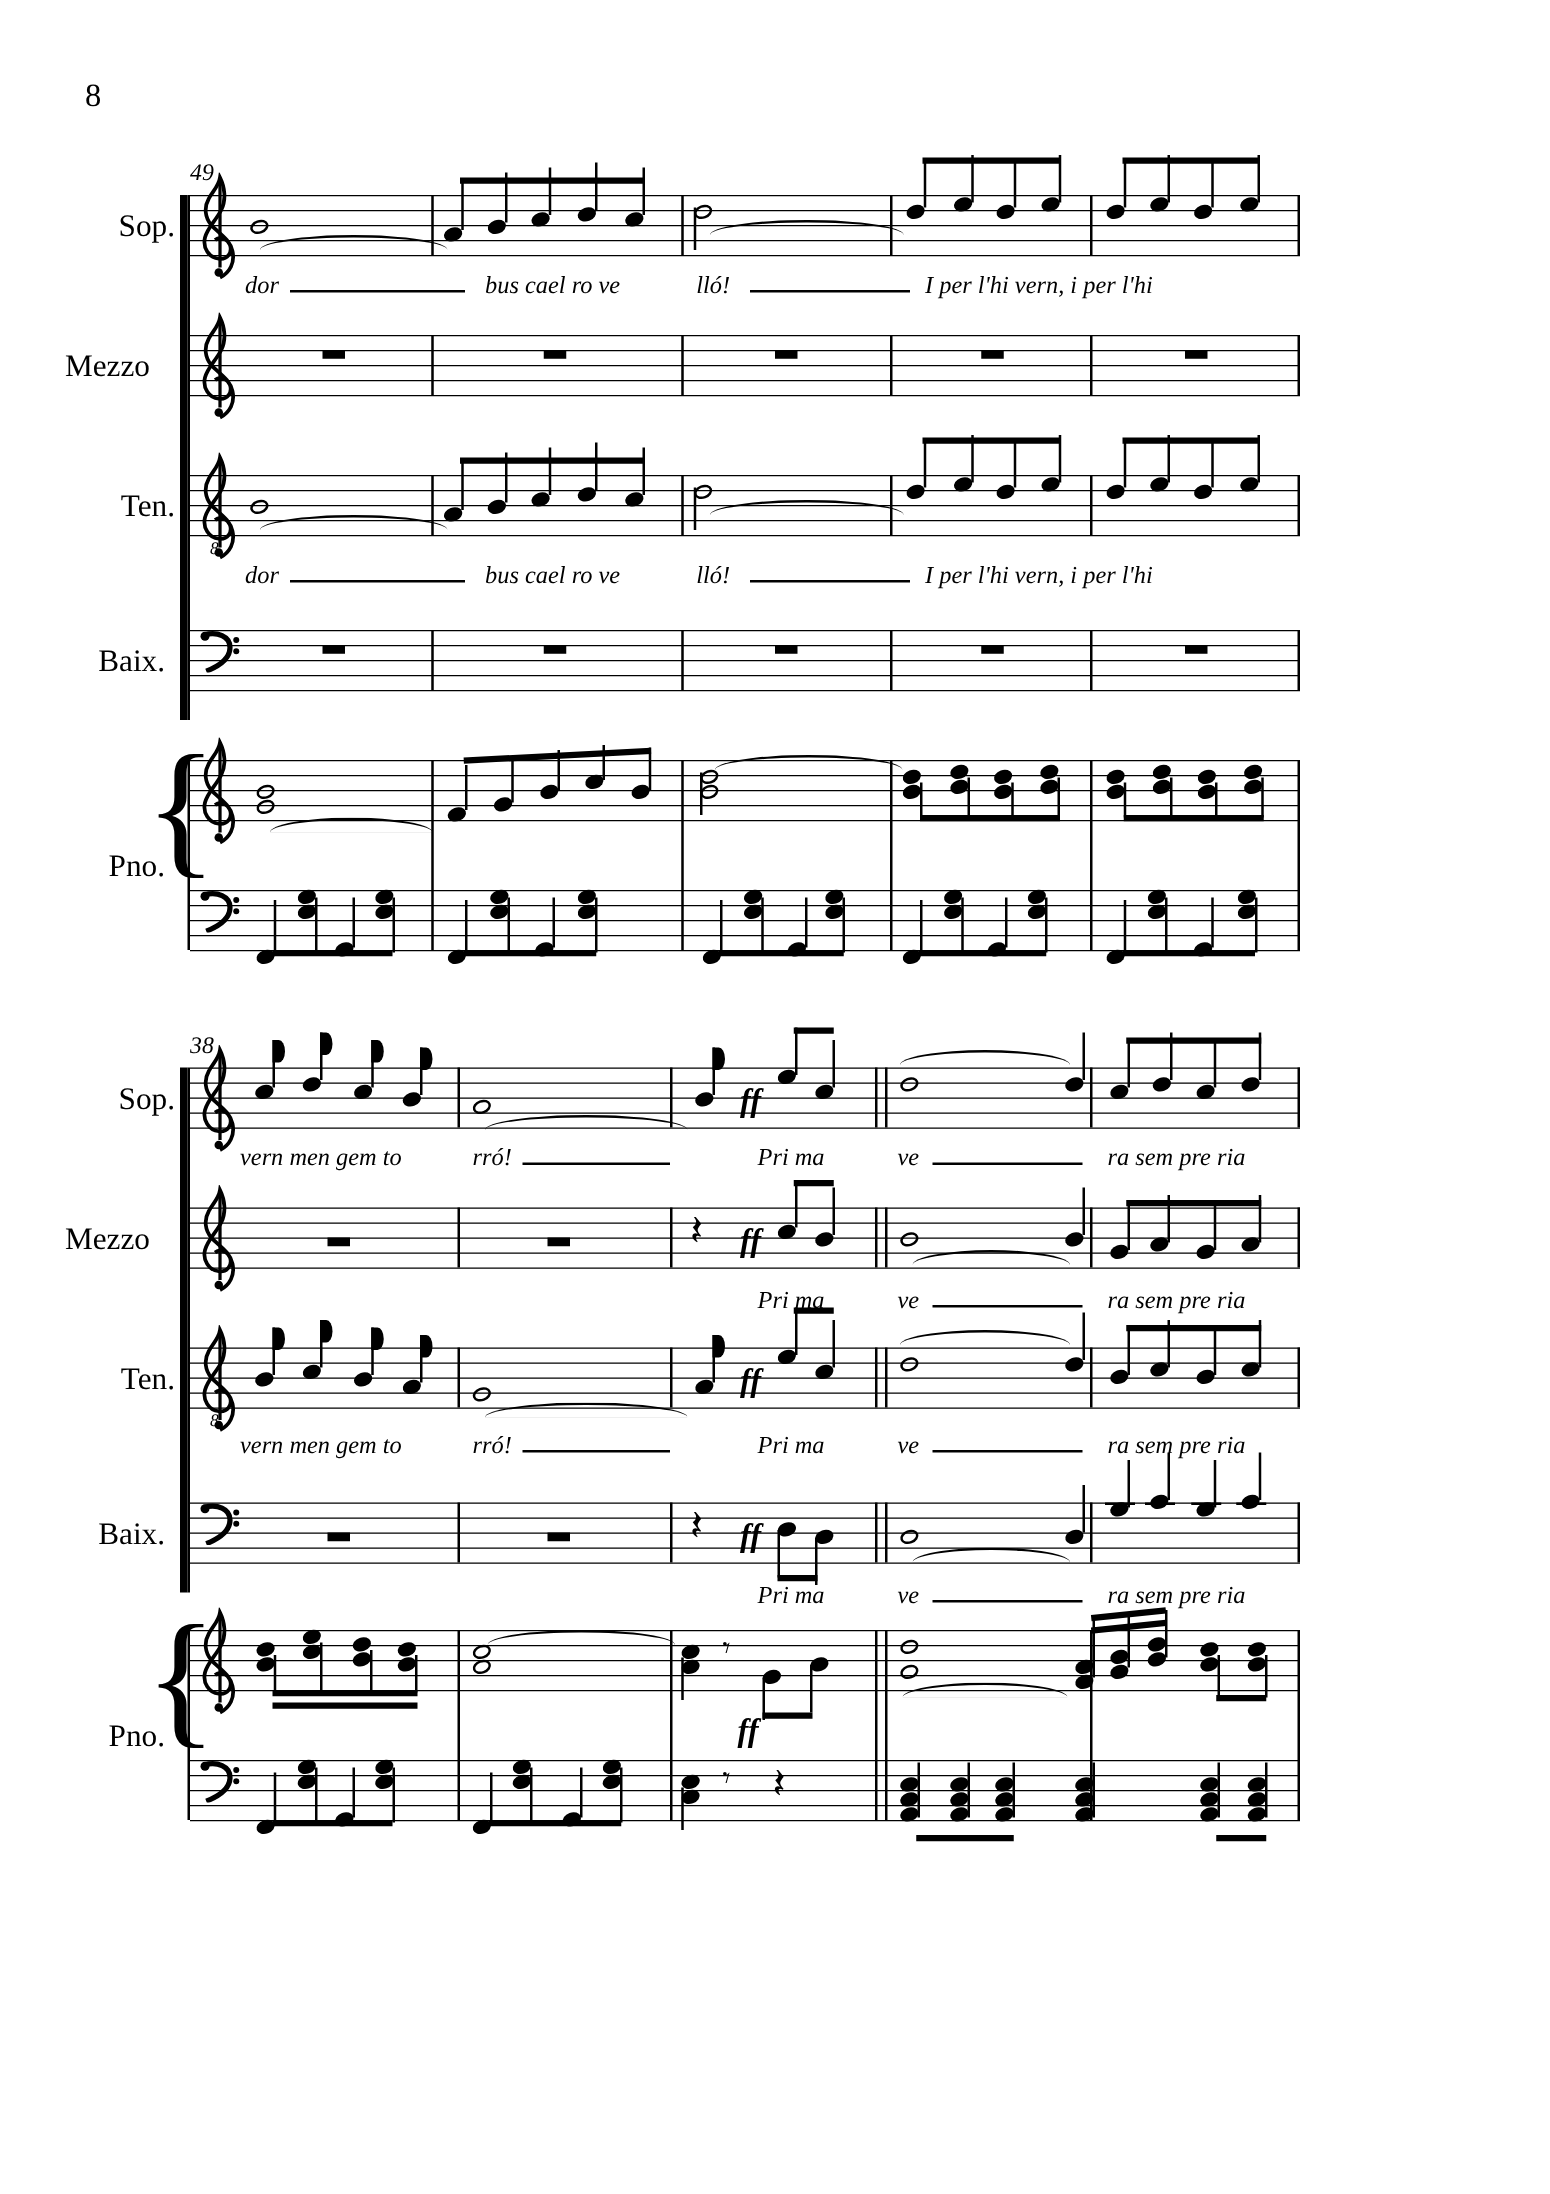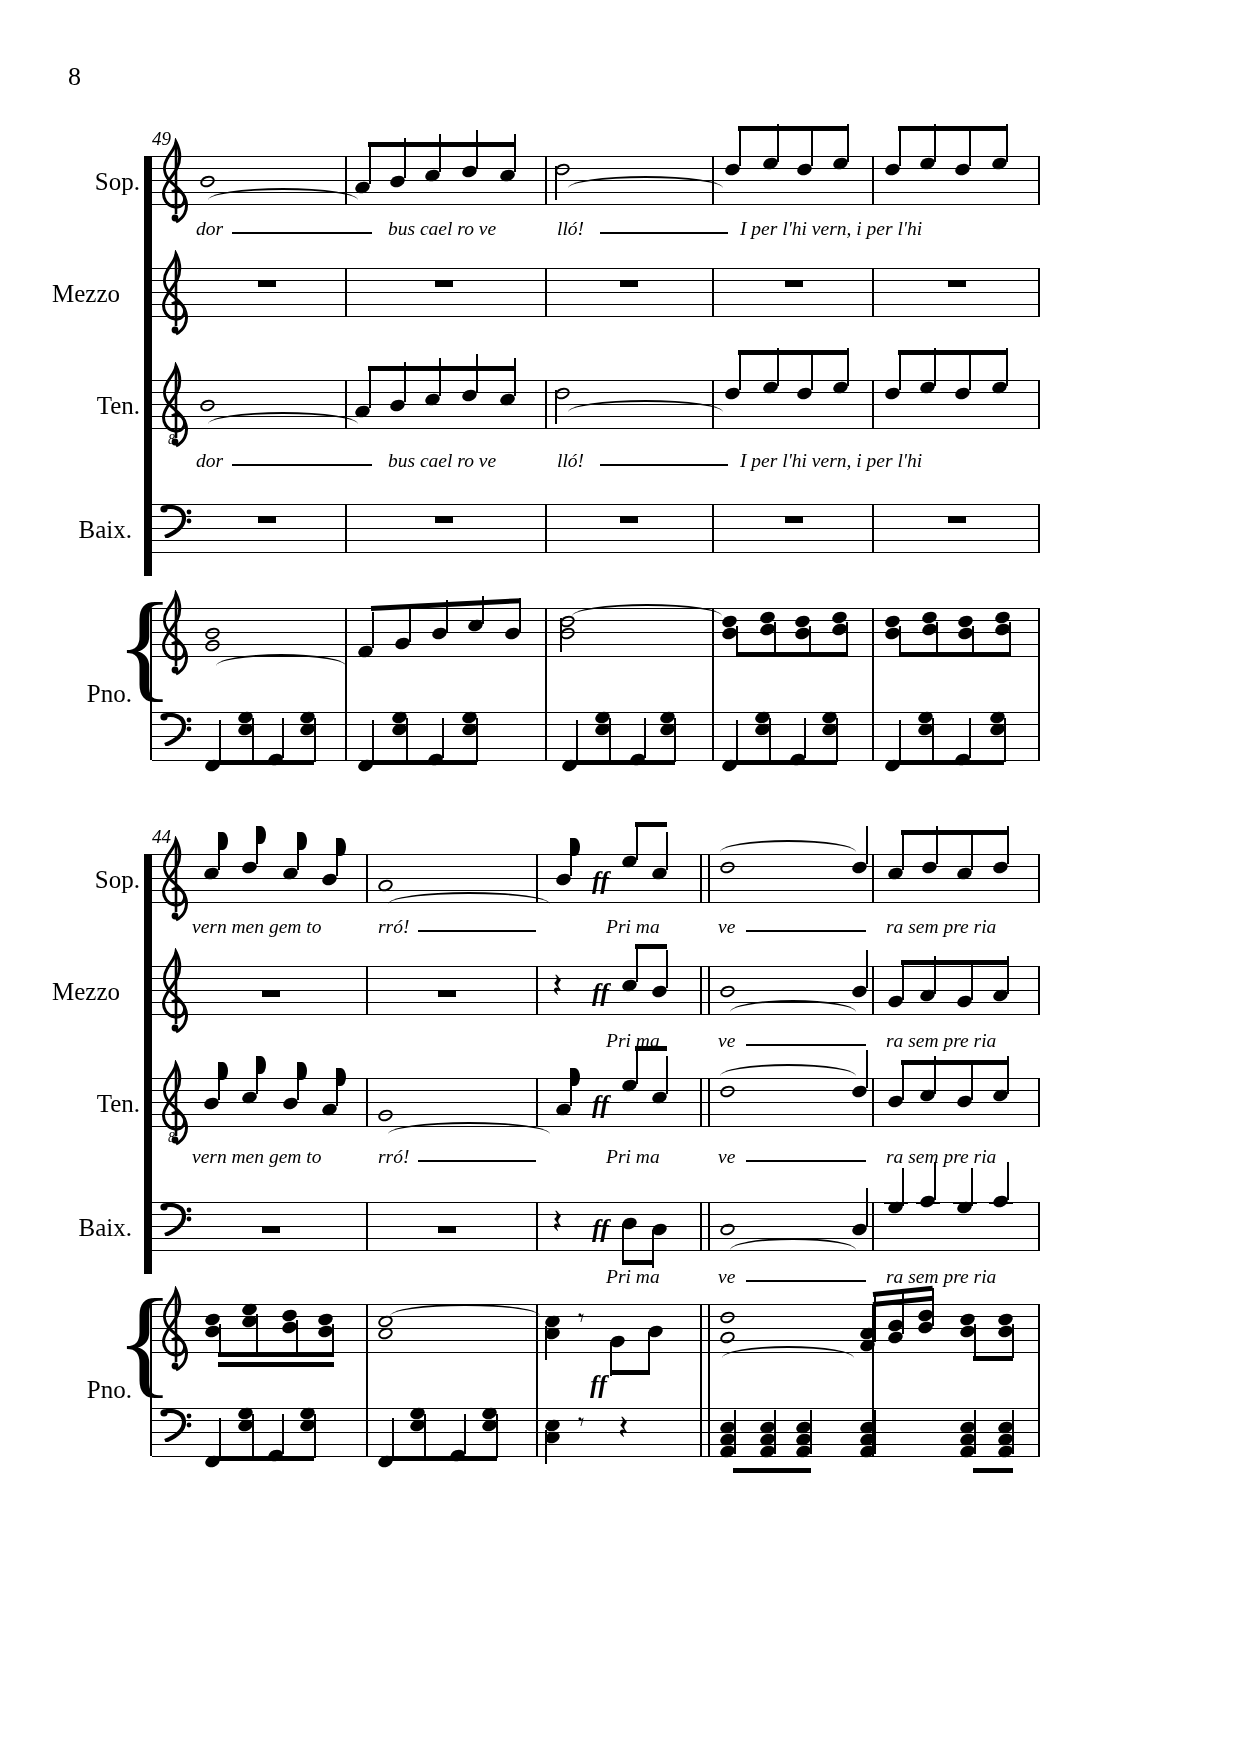--- a/index.html
+++ b/index.html
@@ -535,21 +535,21 @@
 
     <div class="barline" style="left:345px; top:488px; height:152px;"></div>
     <div class="barline" style="left:545px; top:488px; height:152px;"></div>
     <div class="barline" style="left:712px; top:488px; height:152px;"></div>
     <div class="barline" style="left:872px; top:488px; height:152px;"></div>
     <div class="barline" style="left:1038px; top:488px; height:152px;"></div>
   </div>
 
   <div class="system sys2">
 
-    <div class="measure-number" style="left:152px; top:8px;">44</div>
+    <div class="measure-number" style="left:152px; top:8px;">38</div>
 
     <div class="sys-bracket" style="top:36px; height:420px;"></div>
     <div class="barline" style="left:150px; top:36px; height:420px;"></div>
 
     <div class="instr-label" style="left:30px; top:48px;">Sop.</div>
     <div class="staff" style="top:36px;">
       <div class="line"></div>
       <div class="line"></div>
       <div class="line"></div>
       <div class="line"></div>

